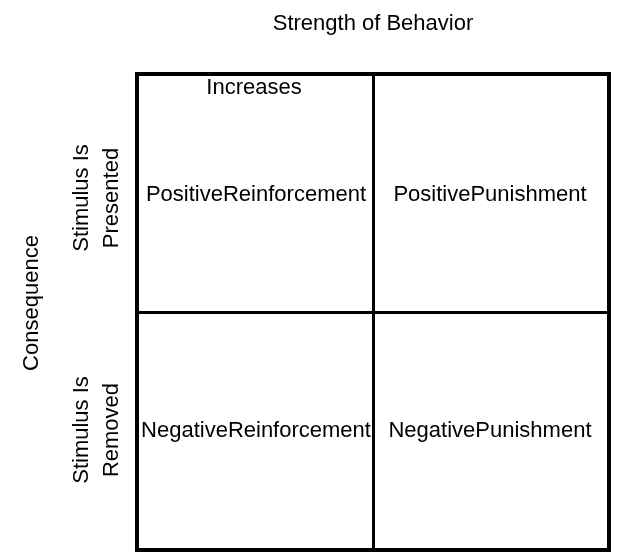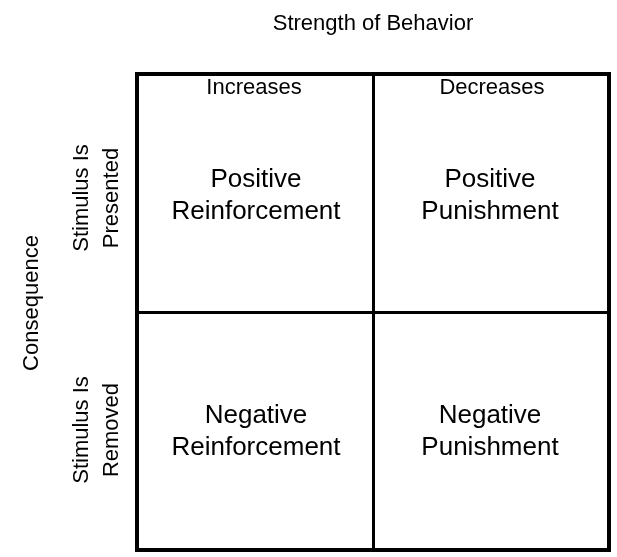--- a/index.html
+++ b/index.html
@@ -85,38 +85,37 @@
     position: absolute;
     top: 50%;
     left: 0;
     height: 3px;
     width: 100%;
     margin-top: -1.5px;
     background: #000000;
   }
   .cell {
     display: flex;
-    flex-direction: column;
+    flex-direction: row;
     align-items: center;
     justify-content: center;
-    font-size: 26px;
+    font-size: 22px;
     line-height: 32px;
     text-align: center;
   }
 </style>
 </head>
 <body>
 
 <div class="fig">
 
   <div class="col-axis-title">Strength of Behavior</div>
 
   <div class="col-header c0">Increases</div>
 
-  <div class="col-header c1">Decreases</div>
 
   <div class="row-axis-title">Consequence</div>
 
   <div class="row-header r0">
     <div>Stimulus Is</div>
     <div>Presented</div>
   </div>
 
   <div class="row-header r1">
     <div>Stimulus Is</div>

